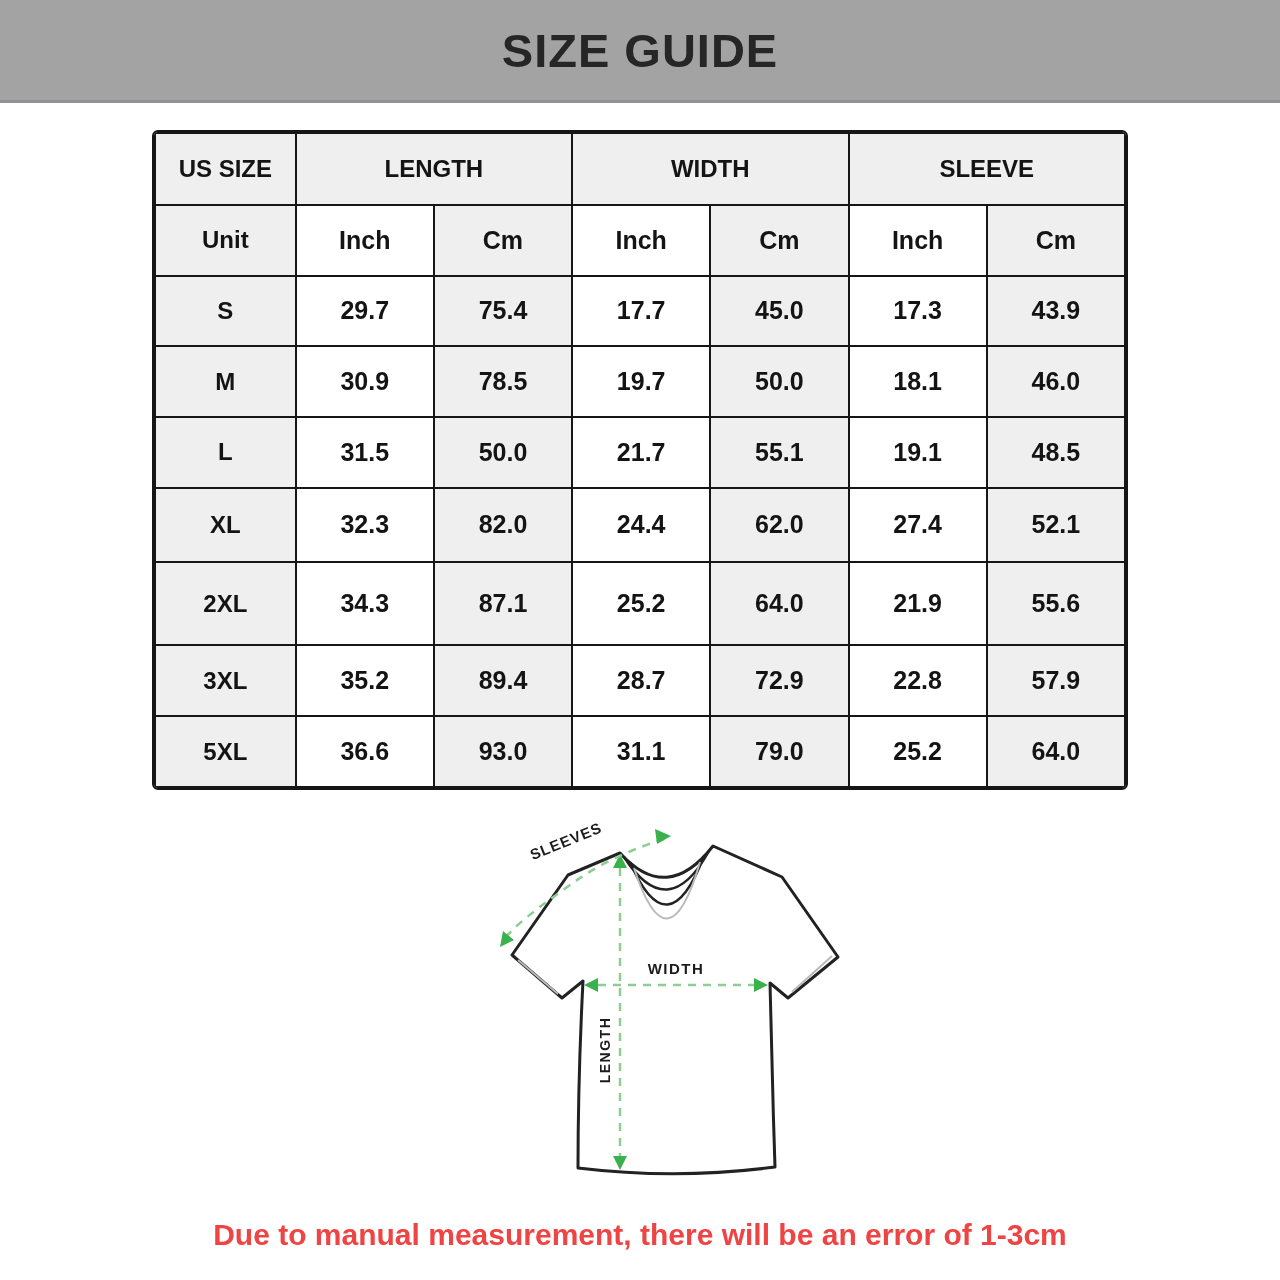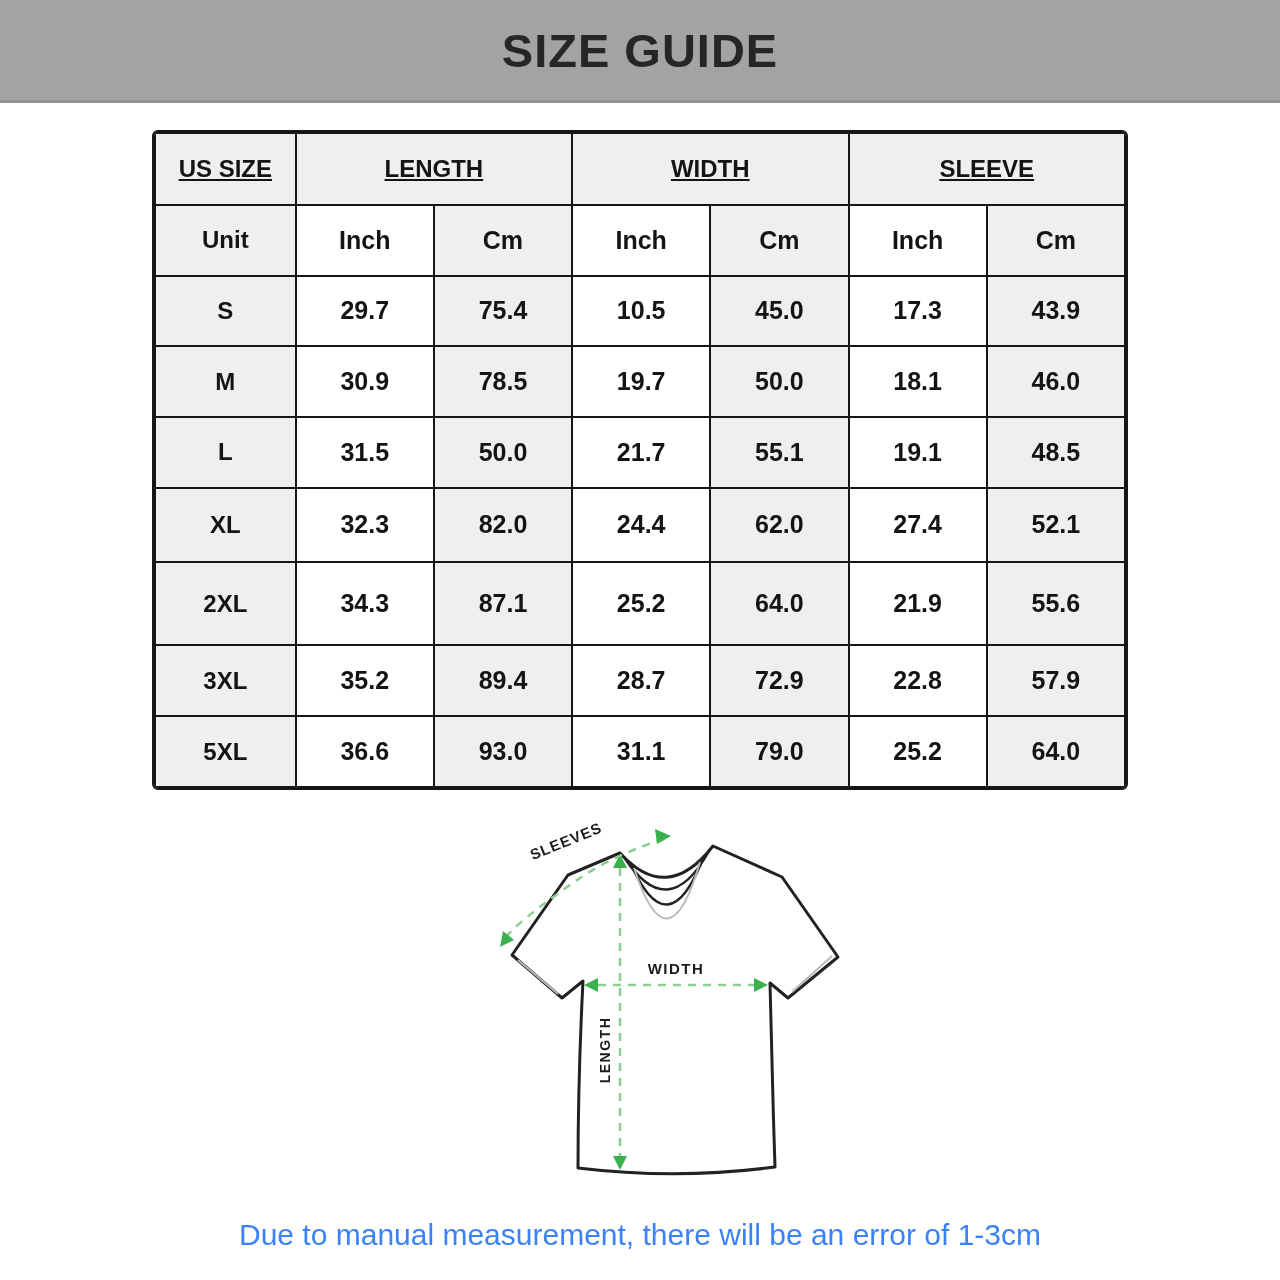--- a/index.html
+++ b/index.html
@@ -21,37 +21,37 @@
     position:absolute;left:152px;top:130px;width:972px;height:656px;
     border:2px solid #161616;border-radius:6px;overflow:hidden;background:#fff;
   }
   table.size-table{
     width:100%;height:100%;border-collapse:collapse;table-layout:fixed;
   }
   .size-table th,.size-table td{
     border:2px solid #161616;text-align:center;vertical-align:middle;
     color:#141414;padding:0;
   }
-  .size-table th{font-size:24px;font-weight:700;text-decoration:underline;}
+  .size-table th{font-size:24px;font-weight:700;}
   .size-table td{font-size:25px;font-weight:600;}
   .size-table td:first-child{font-weight:700;font-size:24px;}
   
   .size-table td:nth-child(odd){background:#f0eff0;}
   .size-table td:nth-child(even){background:#ffffff;}
   .size-table tr.group-header th{background:#f0eff0;}
   
   .diagram{position:absolute;left:470px;top:815px;width:410px;height:375px;}
   .diagram text{
     font-family:"Liberation Sans","DejaVu Sans",sans-serif;
     font-weight:700;fill:#1c1c1c;
   }
   
   .note{
     position:absolute;left:0;top:1218px;width:1280px;text-align:center;
-    font-size:30px;font-weight:400;color:#3b82f6;
+    font-size:30px;font-weight:700;color:#ef4444;
   }
 </style>
 </head>
 <body>
 
 <div class="banner">
   <div class="banner-title">SIZE GUIDE</div>
 </div>
 
 <div class="table-wrap">
@@ -78,21 +78,21 @@
       <td>Cm</td>
       <td>Inch</td>
       <td>Cm</td>
       <td>Inch</td>
       <td>Cm</td>
     </tr>
     <tr style="height:65px">
       <td>S</td>
       <td>29.7</td>
       <td>75.4</td>
-      <td>10.5</td>
+      <td>17.7</td>
       <td>45.0</td>
       <td>17.3</td>
       <td>43.9</td>
     </tr>
     <tr style="height:65px">
       <td>M</td>
       <td>30.9</td>
       <td>78.5</td>
       <td>19.7</td>
       <td>50.0</td>

